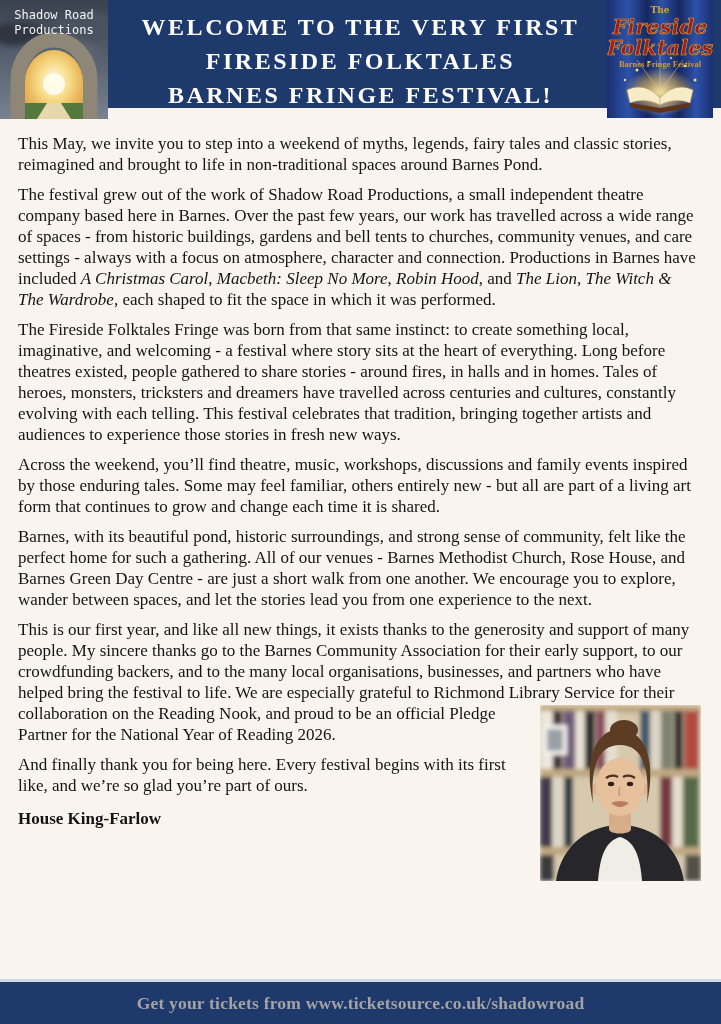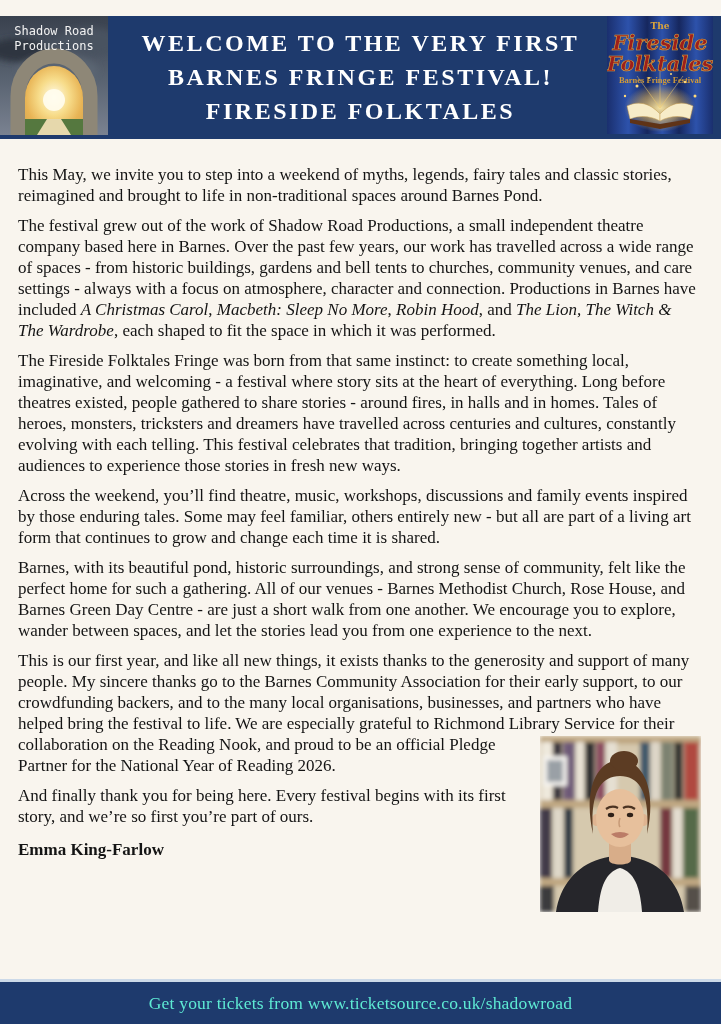--- a/index.html
+++ b/index.html
@@ -9,23 +9,22 @@
     width: 721px; height: 1024px;
     margin: 0 auto;
     background: #f9f5ee;
     overflow: hidden;
     font-family: "Liberation Serif", serif;
     color: #141414;
   }
   
   .header {
     position: relative;
-    height: 123px;
+    height: 108px;
     background: #1e3a6d;
-    margin-top: 16px;
   }
   .titles {
     position: absolute; left: 112px; right: 112px; top: 10px;
     text-align: center;
     color: #ffffff;
     font-weight: 700;
     letter-spacing: 2.5px;
   }
   .title-line { font-size: 24px; line-height: 34px; white-space: nowrap; }
   .logo-left  { position: absolute; top: 0; left: 0;  width: 108px; height: 119px; display:block; }
@@ -53,22 +52,22 @@
   .sig-role { font-style: italic; }
   
   .footer {
     position: absolute; left: 0; right: 0; bottom: 0;
     height: 45px;
     background: #1e3a6d;
     border-top: 3px solid #ccd9e8;
     display: flex; align-items: center; justify-content: center;
   }
   .footer-text {
-    color: #5eead4;
-    font-weight: 400;
+    color: #a3a3a3;
+    font-weight: 700;
     font-size: 17.5px;
     letter-spacing: 0.2px;
   }
 </style>
 </head>
 <body>
 
 <div class="page">
 
   <div class="header">
@@ -107,22 +106,22 @@
           <rect x="25" y="103" width="58" height="16" fill="#55783f"></rect>
           <path d="M47,103 L61,103 L71,119 L37,119 Z" fill="#e6d8ac"></path>
         </g>
         <text x="54" y="19" text-anchor="middle" fill="#f2f2f2" font-family="DejaVu Sans Mono, monospace" font-size="12">Shadow Road</text>
         <text x="54" y="34" text-anchor="middle" fill="#f2f2f2" font-family="DejaVu Sans Mono, monospace" font-size="12">Productions</text>
       </svg>
     </span>
 
     <div class="titles">
       <div class="title-line">WELCOME TO THE VERY FIRST</div>
+      <div class="title-line">FIRESIDE FOLKTALES</div>
       <div class="title-line">BARNES FRINGE FESTIVAL!</div>
-      <div class="title-line">FIRESIDE FOLKTALES</div>
     </div>
 
     <span class="logo-right">
       <svg viewBox="0 0 106 118" xmlns="http://www.w3.org/2000/svg">
         <defs>
           <linearGradient id="curtainR" x1="0" y1="0" x2="1" y2="0">
             <stop offset="0" stop-color="#1a2f6e"></stop>
             <stop offset="0.2" stop-color="#2d52ab"></stop>
             <stop offset="0.38" stop-color="#16275e"></stop>
             <stop offset="0.52" stop-color="#2d52ab"></stop>
@@ -226,24 +225,24 @@
             <path d="M66,73 Q72,69 78,72" stroke="#4b3322" stroke-width="2.2" fill="none"></path>
             <path d="M83,72 Q89,69 95,73" stroke="#4b3322" stroke-width="2.2" fill="none"></path>
             <ellipse cx="71" cy="79" rx="3.2" ry="2.2" fill="#2e2018"></ellipse>
             <ellipse cx="90" cy="79" rx="3.2" ry="2.2" fill="#2e2018"></ellipse>
             <path d="M80,82 Q78,88 80,91" stroke="#c79a77" stroke-width="1.5" fill="none"></path>
             <path d="M71,98 Q80,94 89,98 Q80,106 71,98 Z" fill="#b3705e" opacity="0.85"></path>
           </g>
         </svg>
       </span><span><span>This is our first year, and like all new things, it exists thanks to the generosity and support of many people. My sincere thanks go to the </span><span class="bold">Barnes Community Association</span><span> for their early support, to our </span><span class="bold">crowdfunding backers</span><span>, and to the many local organisations, businesses, and partners who have helped bring the festival to life. We are especially grateful to </span><span class="bold">Richmond Library Service</span><span> for their collaboration on the Reading Nook, and proud to be an official Pledge Partner for the </span><span class="bold">National Year of Reading 2026</span><span>.</span></span></p>
 
-    <p><span><span>And finally thank you for being here. Every festival begins with its first story, and we’re so first you’re part of ours.</span></span></p>
+    <p><span><span>And finally thank you for being here. Every festival begins with its first like, and we’re so glad you’re part of ours.</span></span></p>
 
     <div class="signature">
-      <div class="sig-name">Emma King-Farlow</div>
+      <div class="sig-name">House King-Farlow</div>
     </div>
   </div>
 
   <div class="footer">
     <span class="footer-text">Get your tickets from www.ticketsource.co.uk/shadowroad</span>
   </div>
 
 </div>
 
 </body></html>

